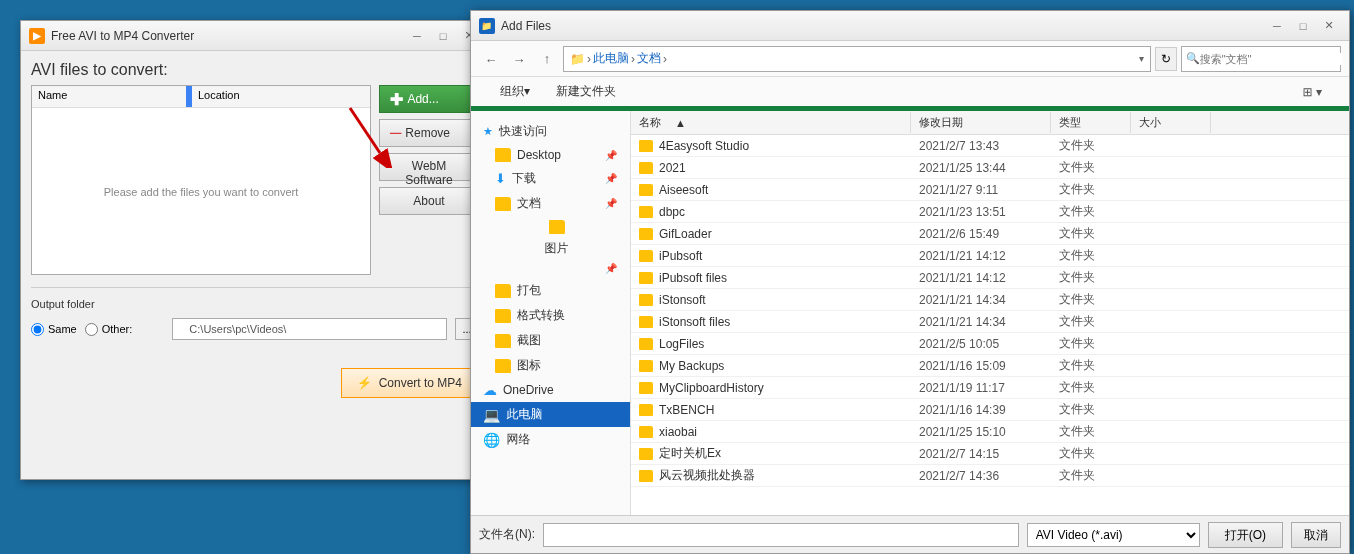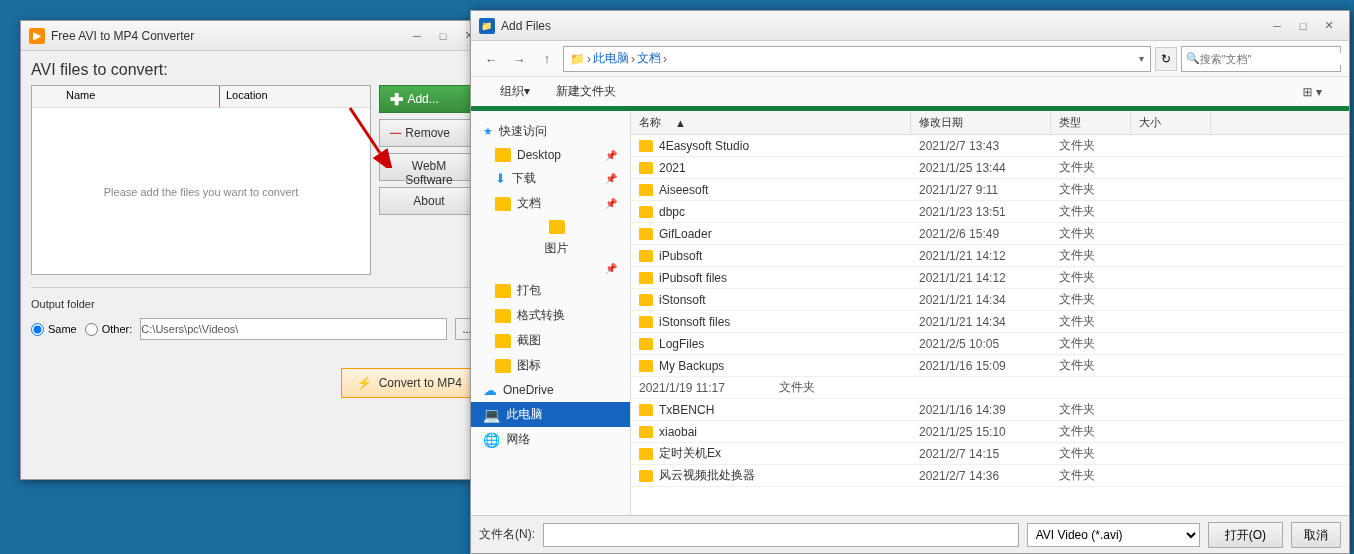--- a/index.html
+++ b/index.html
@@ -99,22 +99,21 @@
       display: flex;
       background: #f5f5f5;
       border-bottom: 1px solid #ddd;
       height: 22px;
     }
 
     .file-col-name {
       width: 160px;
       padding: 3px 6px;
       font-size: 11px;
-      border-right: 1px solid #3b82f6;
-      margin-left: 28px;
+      border-right: 6px solid #3b82f6;
     }
 
     .file-col-location {
       padding: 3px 6px;
       font-size: 11px;
     }
 
     .file-table-body {
       height: 168px;
       display: flex;
@@ -220,24 +219,25 @@
       display: flex;
       align-items: center;
       gap: 4px;
       font-size: 11px;
     }
 
     .output-path {
       border: 1px solid #aaa;
       background: white;
       height: 22px;
-      padding: 2px 0;
+      padding: 2px 16px;
       font-size: 11px;
       flex: 1;
       color: #555;
+      margin-left: 32px;
     }
 
     .browse-btn {
       width: 24px;
       height: 22px;
       background: #f0f0f0;
       border: 1px solid #aaa;
       cursor: pointer;
       font-size: 11px;
       display: flex;
@@ -909,20 +909,24 @@
           <div class="file-row">
       <div class="file-cell name-cell">
         <span class="folder-icon-sm"></span>
         <span>My Backups</span>
       </div>
       <div class="file-cell date-cell">2021/1/16 15:09</div>
       <div class="file-cell type-cell">文件夹</div>
       <div class="file-cell size-cell"></div>
     </div>
           <div class="file-row">
+      <div class="file-cell name-cell">
+        <span class="folder-icon-sm"></span>
+        <span>MyClipboardHistory</span>
+      </div>
       <div class="file-cell date-cell">2021/1/19 11:17</div>
       <div class="file-cell type-cell">文件夹</div>
       <div class="file-cell size-cell"></div>
     </div>
           <div class="file-row">
       <div class="file-cell name-cell">
         <span class="folder-icon-sm"></span>
         <span>TxBENCH</span>
       </div>
       <div class="file-cell date-cell">2021/1/16 14:39</div>

